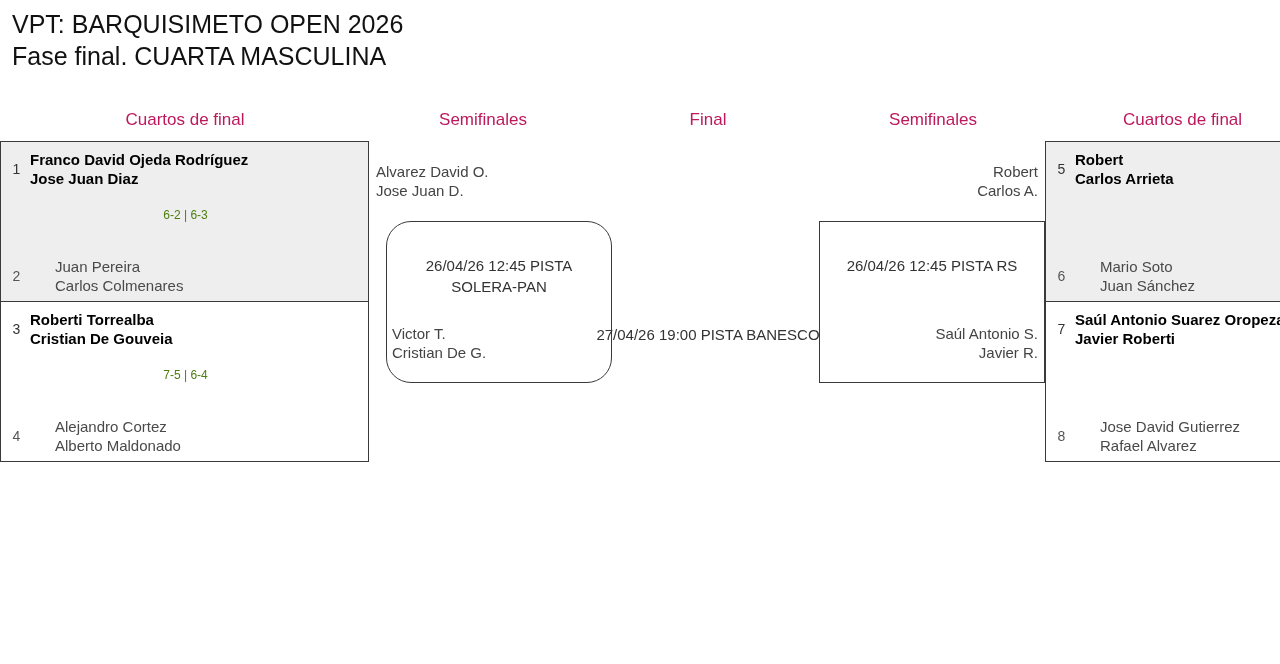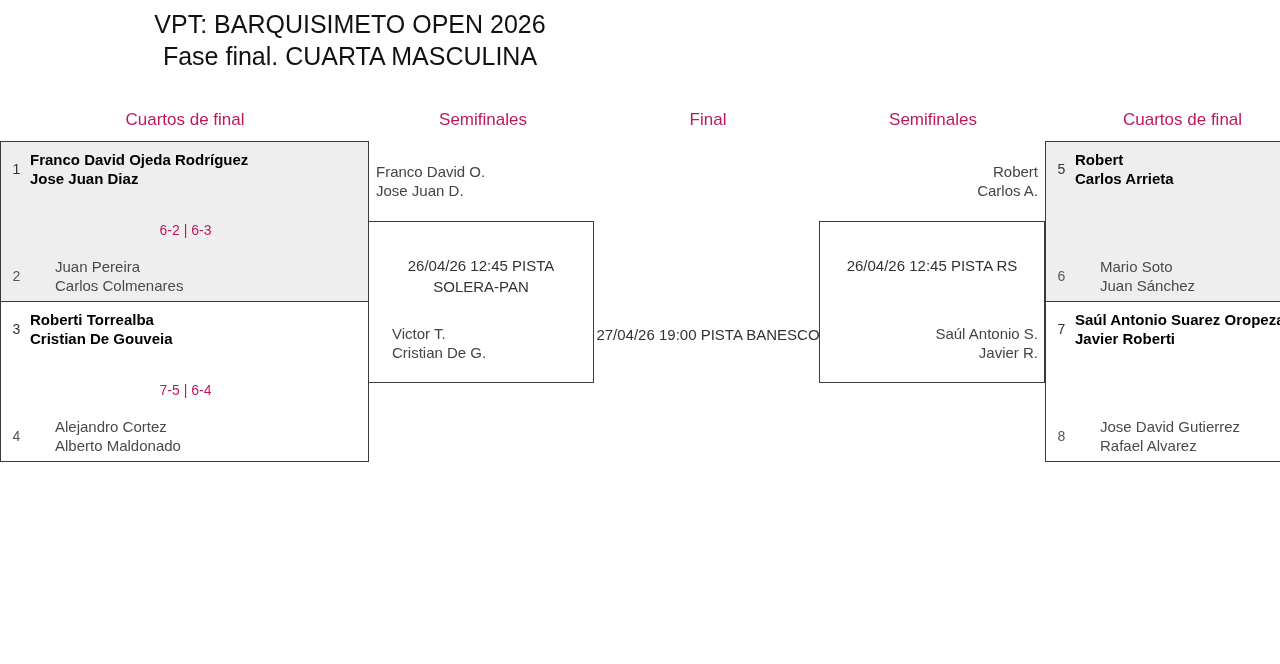--- a/index.html
+++ b/index.html
@@ -13,24 +13,23 @@
 
   body {
     font-family: "Liberation Sans", sans-serif;
     color: #1a1a1a;
     position: relative;
   }
 
   
   .title-block {
     position: absolute;
-    left: 0;
+    left: 12px;
     top: 8px;
     width: 700px;
-    text-align: center;
   }
   .title-line {
     font-size: 25px;
     line-height: 32px;
     font-weight: 400;
     color: #111111;
     white-space: nowrap;
   }
 
   
@@ -105,39 +104,39 @@
     line-height: 19px;
     white-space: nowrap;
   }
   .winner .name-line { font-weight: 700; color: #000000; }
   .loser  .name-line { font-weight: 400; color: #4a4a4a; margin-left: 25px; }
   .winner .seed { color: #333333; }
   .loser  .seed { color: #555555; }
 
   .score {
     position: absolute;
-    top: 79px;
-    font-size: 14px;
+    top: 64px;
+    font-size: 12px;
     line-height: 18px;
-    color: #be185d;
+    color: #4d7c0f;
     white-space: nowrap;
   }
   .score.left-align  { left: 0; width: 369px; text-align: center; }
   .score.right-align { left: 0; width: 369px; text-align: right; padding-right: 9px; }
 
   
   .sf-box {
     position: absolute;
     border: 1px solid #3a3a3a;
     width: 226px;
     height: 162px;
     background: #ffffff;
     top: 221px;
   }
-  #sf-left  { left: 368px; }
+  #sf-left  { left: 386px; border-radius: 25px; }
   #sf-right { left: 819px; }
 
   .sf-sched {
     position: absolute;
     top: 33px;
     left: 10px;
     right: 10px;
     font-size: 15px;
     line-height: 21px;
     color: #333333;
@@ -218,21 +217,21 @@
     <div class="team bottom left-side loser">
       <span class="seed">4</span>
       <span class="names">
         <span class="name-line">Alejandro Cortez</span>
         <span class="name-line">Alberto Maldonado</span>
       </span>
     </div>
   </div>
 
   <div class="sf-team" id="sf-left-top">
-    <div class="name-line">Franco David O.</div>
+    <div class="name-line">Alvarez David O.</div>
     <div class="name-line">Jose Juan D.</div>
   </div>
 
   <div class="sf-box" id="sf-left">
     <div class="sf-sched">26/04/26 12:45 PISTA SOLERA-PAN</div>
   </div>
 
   <div class="sf-team" id="sf-left-bottom">
     <div class="name-line">Victor T.</div>
     <div class="name-line">Cristian De G.</div>

